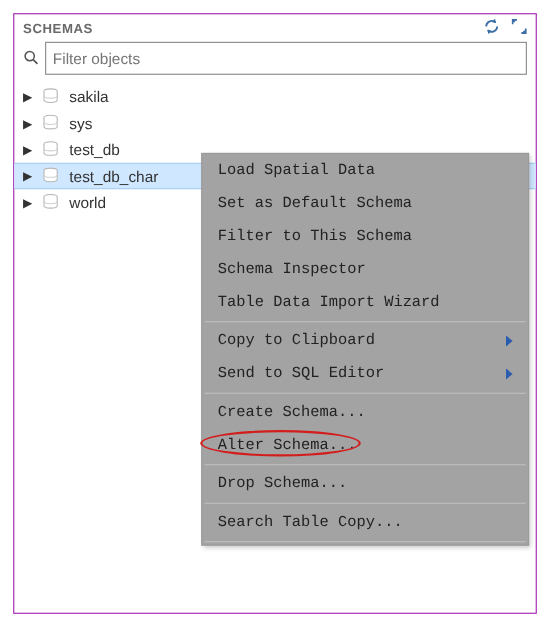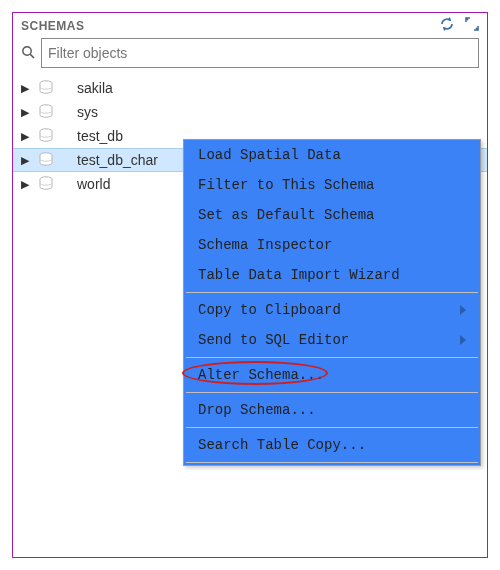--- a/index.html
+++ b/index.html
@@ -74,38 +74,38 @@
     border-bottom: 1px solid #a8cff0;
   }
   .tree-item .arrow {
     width: 12px;
     color: #333;
     font-size: 11px;
   }
   .tree-item .label {
     font-size: 14px;
     color: #333;
-    margin-left: 18px;
+    margin-left: 4px;
   }
   .db-icon {
     display: inline-block;
     width: 14px;
     height: 16px;
     position: relative;
     margin: 0 2px;
   }
   .db-icon svg { display: block; }
 
   
   .ctx {
     position: absolute;
     left: 170px;
     top: 126px;
     width: 298px;
-    background: #3b82f6;
+    background: #a3a3a3;
     border: 1px solid #9a9a9a;
     box-shadow: 2px 2px 4px rgba(0,0,0,0.2);
     font-family: "Courier New", monospace;
     font-size: 14px;
     color: #222;
   }
   .ctx .item {
     padding: 7px 14px;
     display: flex;
     align-items: center;
@@ -228,39 +228,42 @@
         </span>
         <span class="label">world</span>
       </div>
     </div>
 
   <div class="ctx" id="ctx">
       <div class="item">
         <span>Load Spatial Data</span>
       </div>
       <div class="item">
+        <span>Set as Default Schema</span>
+      </div>
+      <div class="item">
         <span>Filter to This Schema</span>
-      </div>
-      <div class="item">
-        <span>Set as Default Schema</span>
       </div>
       <div class="item">
         <span>Schema Inspector</span>
       </div>
       <div class="item">
         <span>Table Data Import Wizard</span>
       </div>
       <div class="sep"></div>
       <div class="item sub">
         <span>Copy to Clipboard</span>
       </div>
       <div class="item sub">
         <span>Send to SQL Editor</span>
       </div>
       <div class="sep"></div>
+      <div class="item">
+        <span>Create Schema...</span>
+      </div>
       <div class="item" style="position: relative;">
         <span>Alter Schema...</span>
         <span class="highlight-ellipse"></span>
       </div>
       <div class="sep"></div>
       <div class="item">
         <span>Drop Schema...</span>
       </div>
       <div class="sep"></div>
       <div class="item">

